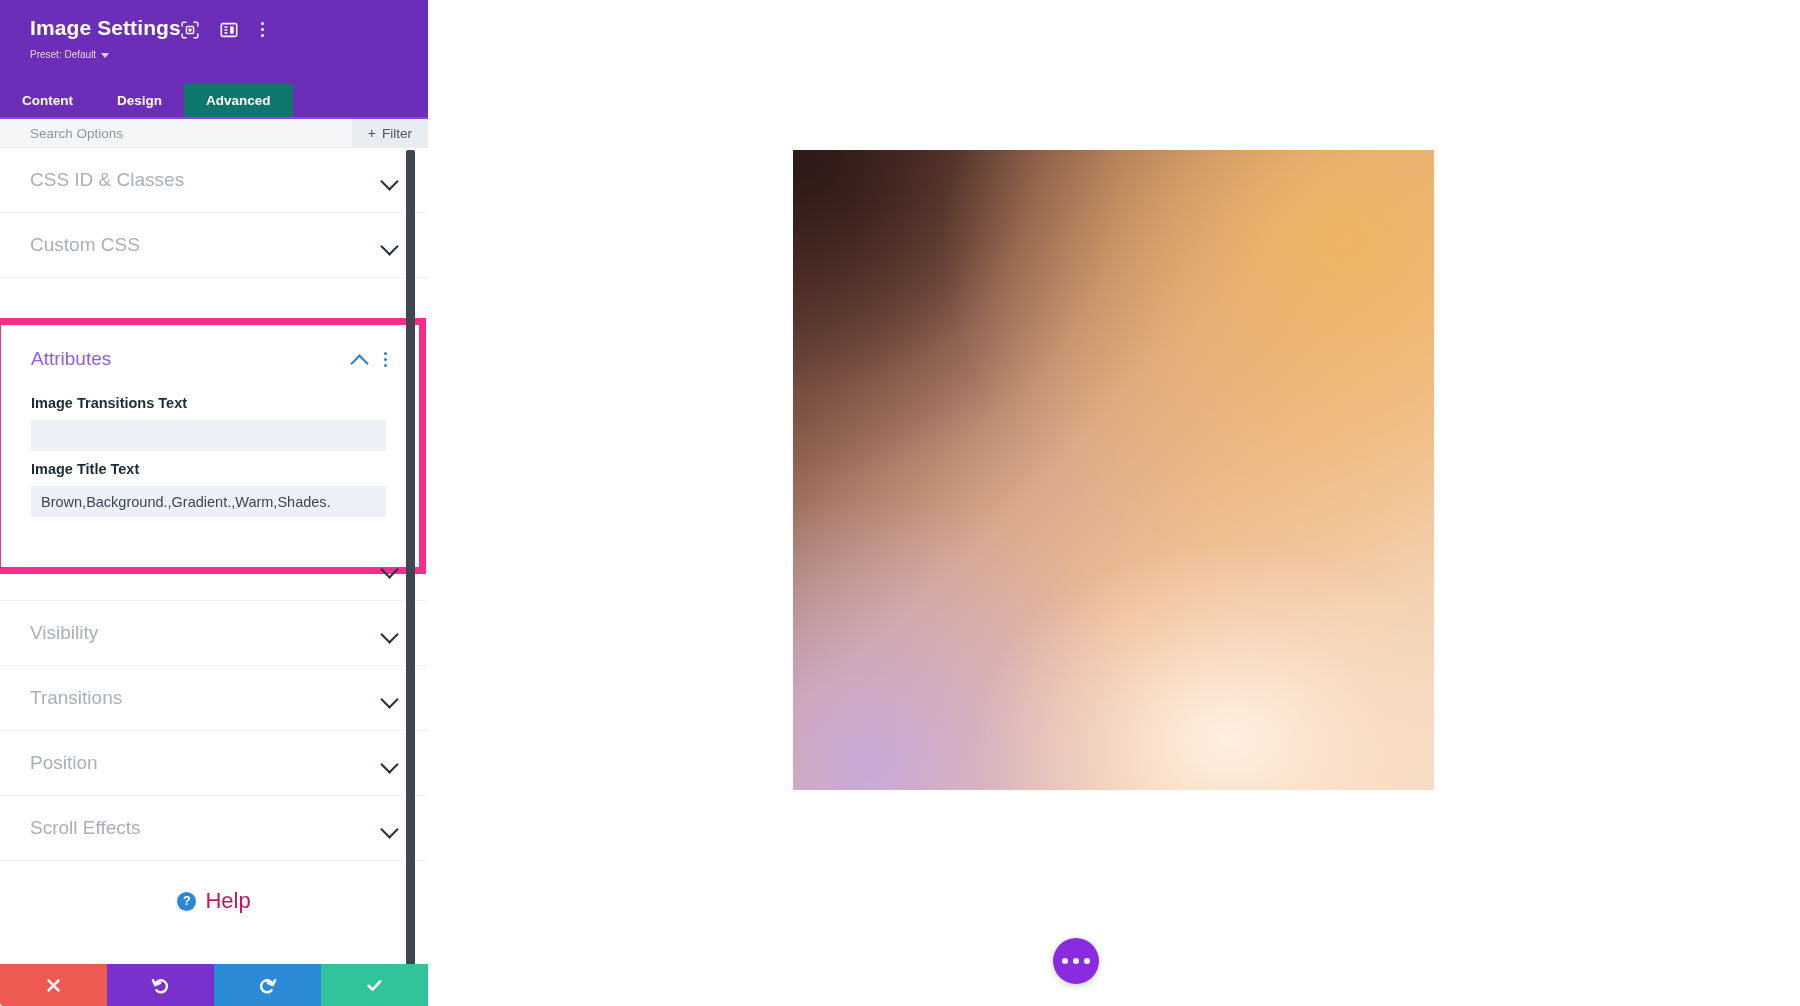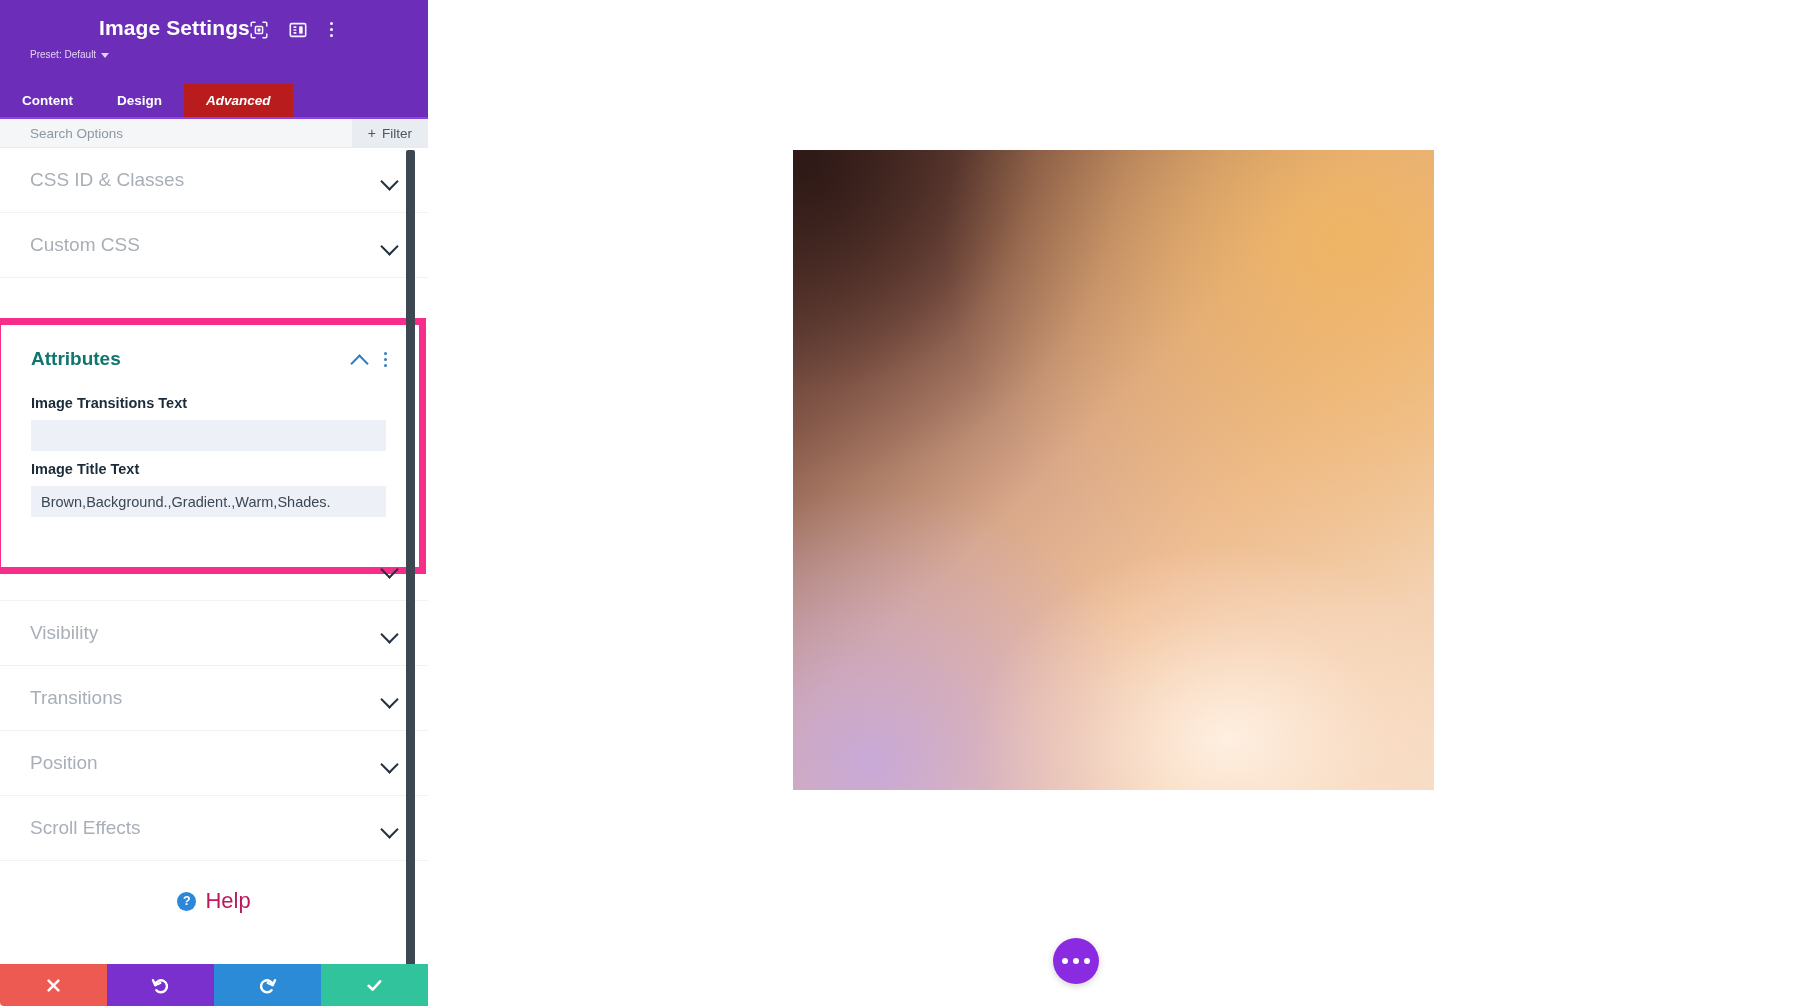--- a/index.html
+++ b/index.html
@@ -21,21 +21,21 @@
   }
 
   
   .panel-header {
     background: #6C2EB9;
     padding: 16px 22px 12px 30px;
     position: relative;
     height: 84px;
     flex: 0 0 auto;
   }
-  .ph-row { display: flex; align-items: flex-start; justify-content: center; }
+  .ph-row { display: flex; align-items: flex-start; justify-content: flex-start; }
   .panel-title {
     color: #ffffff;
     font-size: 21px;
     font-weight: 700;
     letter-spacing: .1px;
     line-height: 24px;
   }
   .ph-icons { display: flex; align-items: center; gap: 21px; padding-top: 4px; padding-right: 2px; }
   .ph-icon { display: flex; align-items: center; justify-content: center; cursor: pointer; opacity: .95; }
   .preset-line {
@@ -66,21 +66,21 @@
   }
   .tab {
     color: #ffffff;
     font-size: 13.5px;
     font-weight: 700;
     display: flex; align-items: center; justify-content: center;
     padding: 0 22px;
     cursor: pointer;
     height: 100%;
   }
-  .tab.active { background: #b91c1c; font-style: italic; }
+  .tab.active { background: #0f766e; }
 
   
   .search-row {
     display: flex; align-items: center; justify-content: space-between;
     background: #F4F6F8;
     height: 29px;
     border-bottom: 1px solid #E7EBEF;
     flex: 0 0 auto;
     padding-left: 30px;
     position: relative;
@@ -168,22 +168,22 @@
     height: 256px;
   }
   .attr-inner { padding: 0 30px; }
   .attr-header {
     display: flex; align-items: center; justify-content: space-between;
     height: 60px;
     padding-top: 8px;
   }
   .attr-title {
     font-size: 19px;
-    color: #0f766e;
-    font-weight: 700;
+    color: #8b5cf6;
+    font-weight: 400;
   }
   .attr-hdr-right { display: flex; align-items: center; gap: 14px; }
   .kebab { display: flex; flex-direction: column; gap: 3px; cursor: pointer; padding: 2px; }
   .kebab i { display: block; width: 3px; height: 3px; border-radius: 50%; background: #2A7FC9; }
   .kebab-w i { background: #ffffff; }
 
   .field-label {
     font-size: 14.5px;
     color: #1C2B39;
     font-weight: 700;

